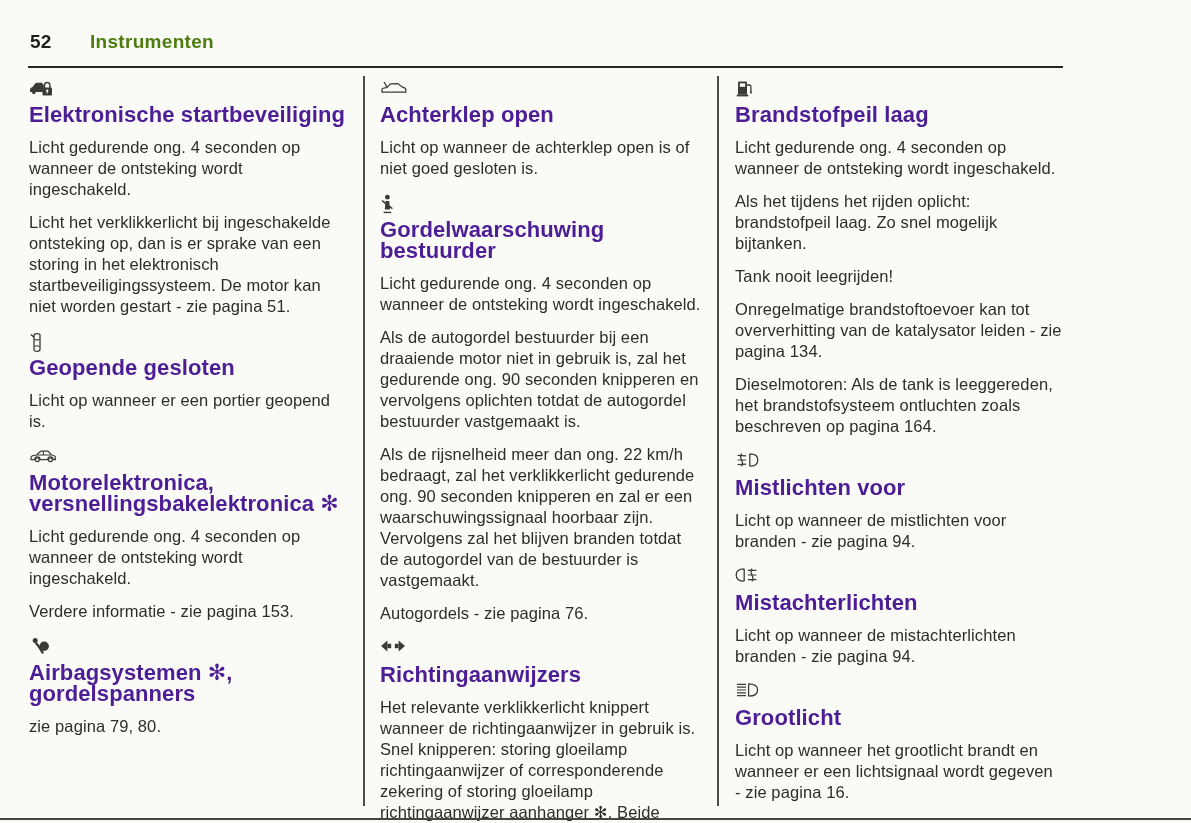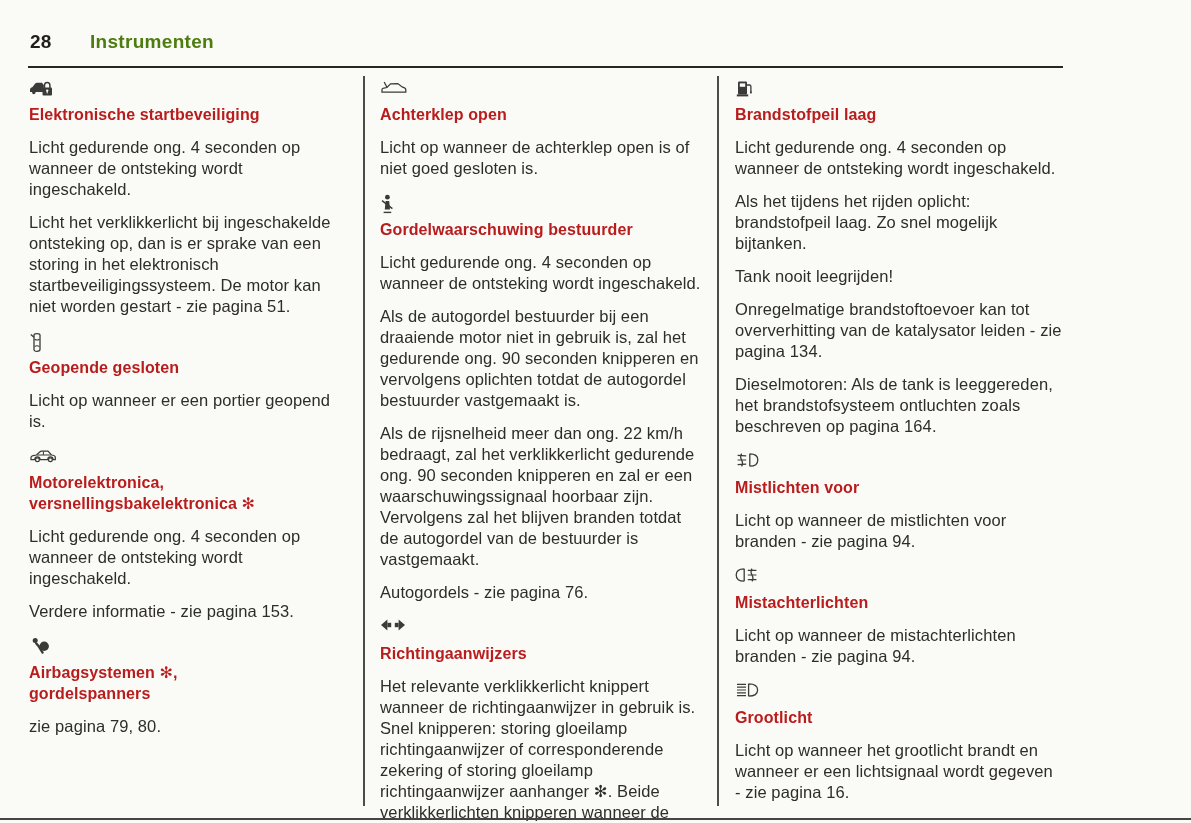--- a/index.html
+++ b/index.html
@@ -32,35 +32,35 @@
     position:absolute;top:79px;
     font-size:16.5px;line-height:21px;letter-spacing:.1px;
   }
   #col-0{left:29px;width:317px;}
   #col-1{left:380px;width:321px;}
   #col-2{left:735px;width:328px;}
   .section{margin-bottom:15px;}
   .icon-row{height:22px;margin-bottom:3px;}
   .icon-row svg{display:block;}
   .section h3{
-    margin:0 0 2px 0;font-size:16px;line-height:21px;
-    font-weight:bold;color:#b91c1c;
+    margin:0 0 2px 0;font-size:22px;line-height:21px;
+    font-weight:bold;color:#4c1d95;
   }
   .section p{margin:12px 0 8px 0;}
   .section p:last-child{margin-bottom:2px;}
   .u{text-decoration:underline;text-underline-offset:2.5px;}
   .scan-bottom{
     position:absolute;left:0;bottom:3px;width:1191px;height:2px;background:#454545;
   }
 </style>
 </head>
 <body>
 
 <div>
-  <span class="page-number">28</span>
+  <span class="page-number">52</span>
   <h1 class="page-title">Instrumenten</h1>
   <div class="header-rule"></div>
 
   <div class="col" id="col-0">
       <section class="section">
         <div class="icon-row">
           <svg width="26" height="18" viewBox="0 0 26 18">
             <path d="M1 13 L1 10.5 Q1 8.5 3.5 8 L6 4.8 Q6.8 3.8 8 3.8 L13 3.8 L15 6.5 L14 13 Z" fill="#3a3a38"></path>
             <circle cx="4.8" cy="13.6" r="1.7" fill="#3a3a38"></circle>
             <path d="M15.5 9 V6.3 Q15.5 3.4 18.2 3.4 Q20.9 3.4 20.9 6.3 V9" fill="none" stroke="#3a3a38" stroke-width="1.5"></path>

